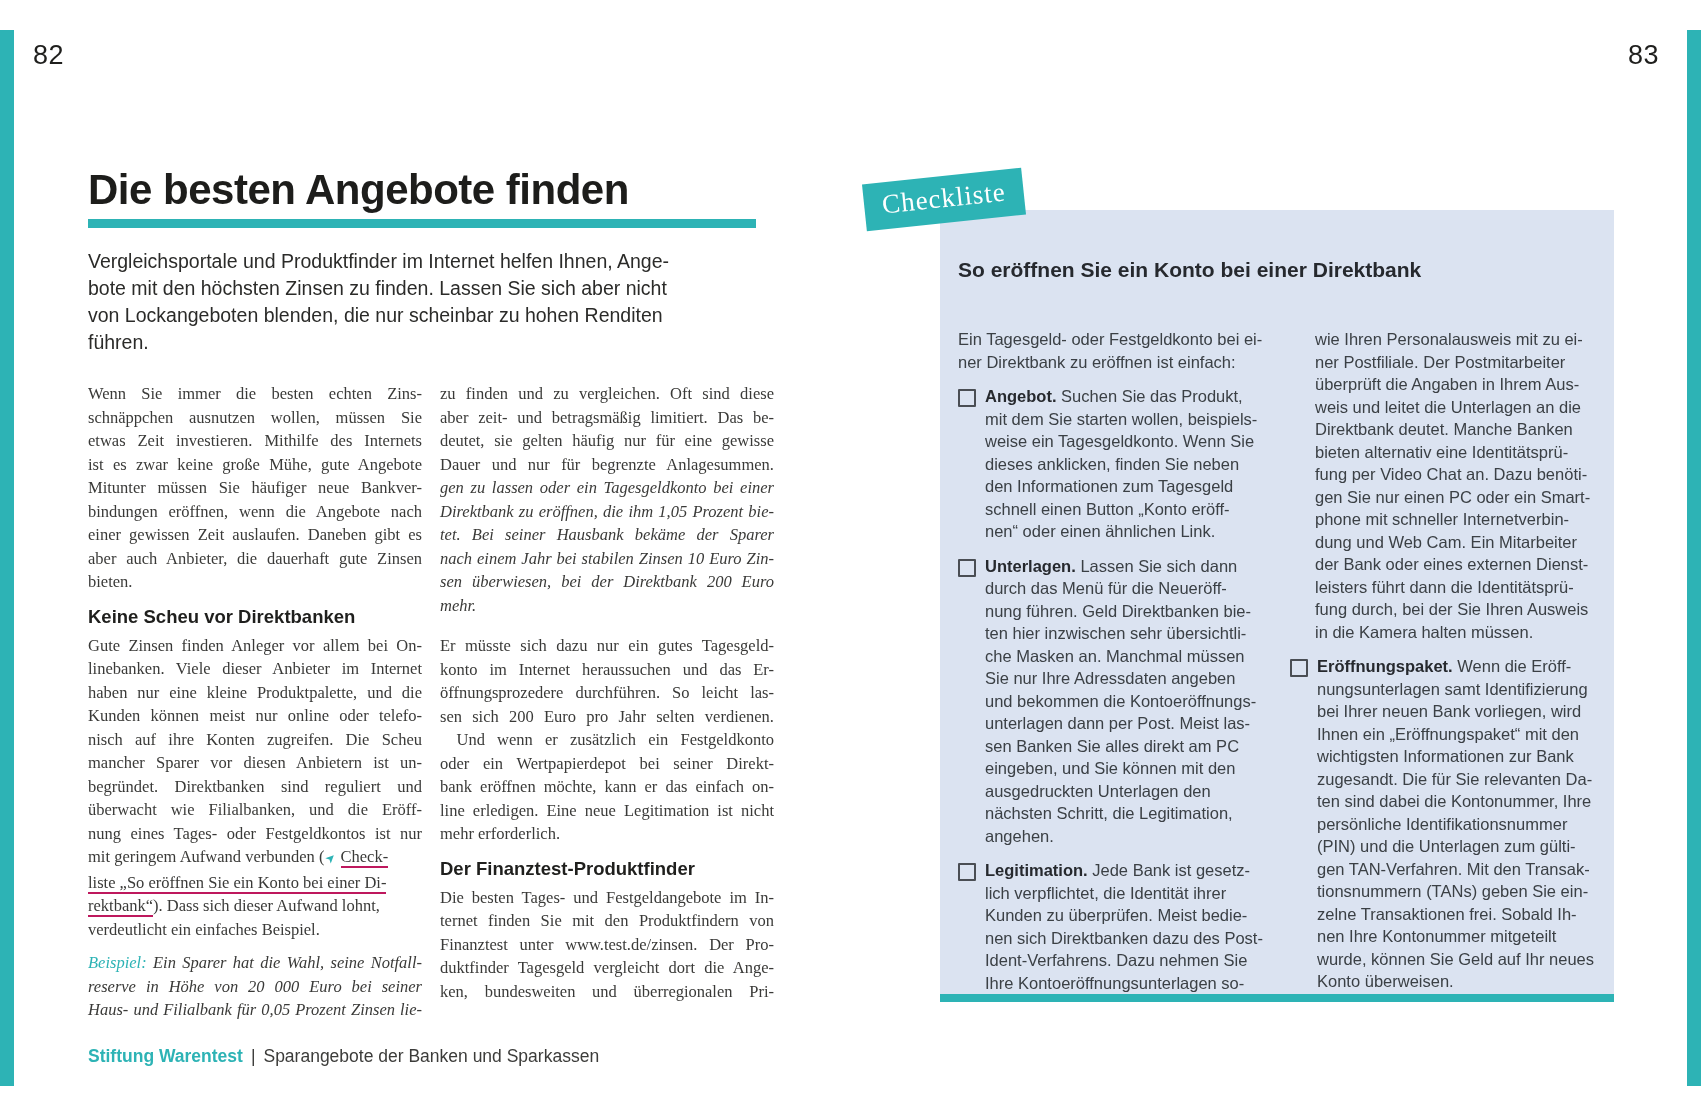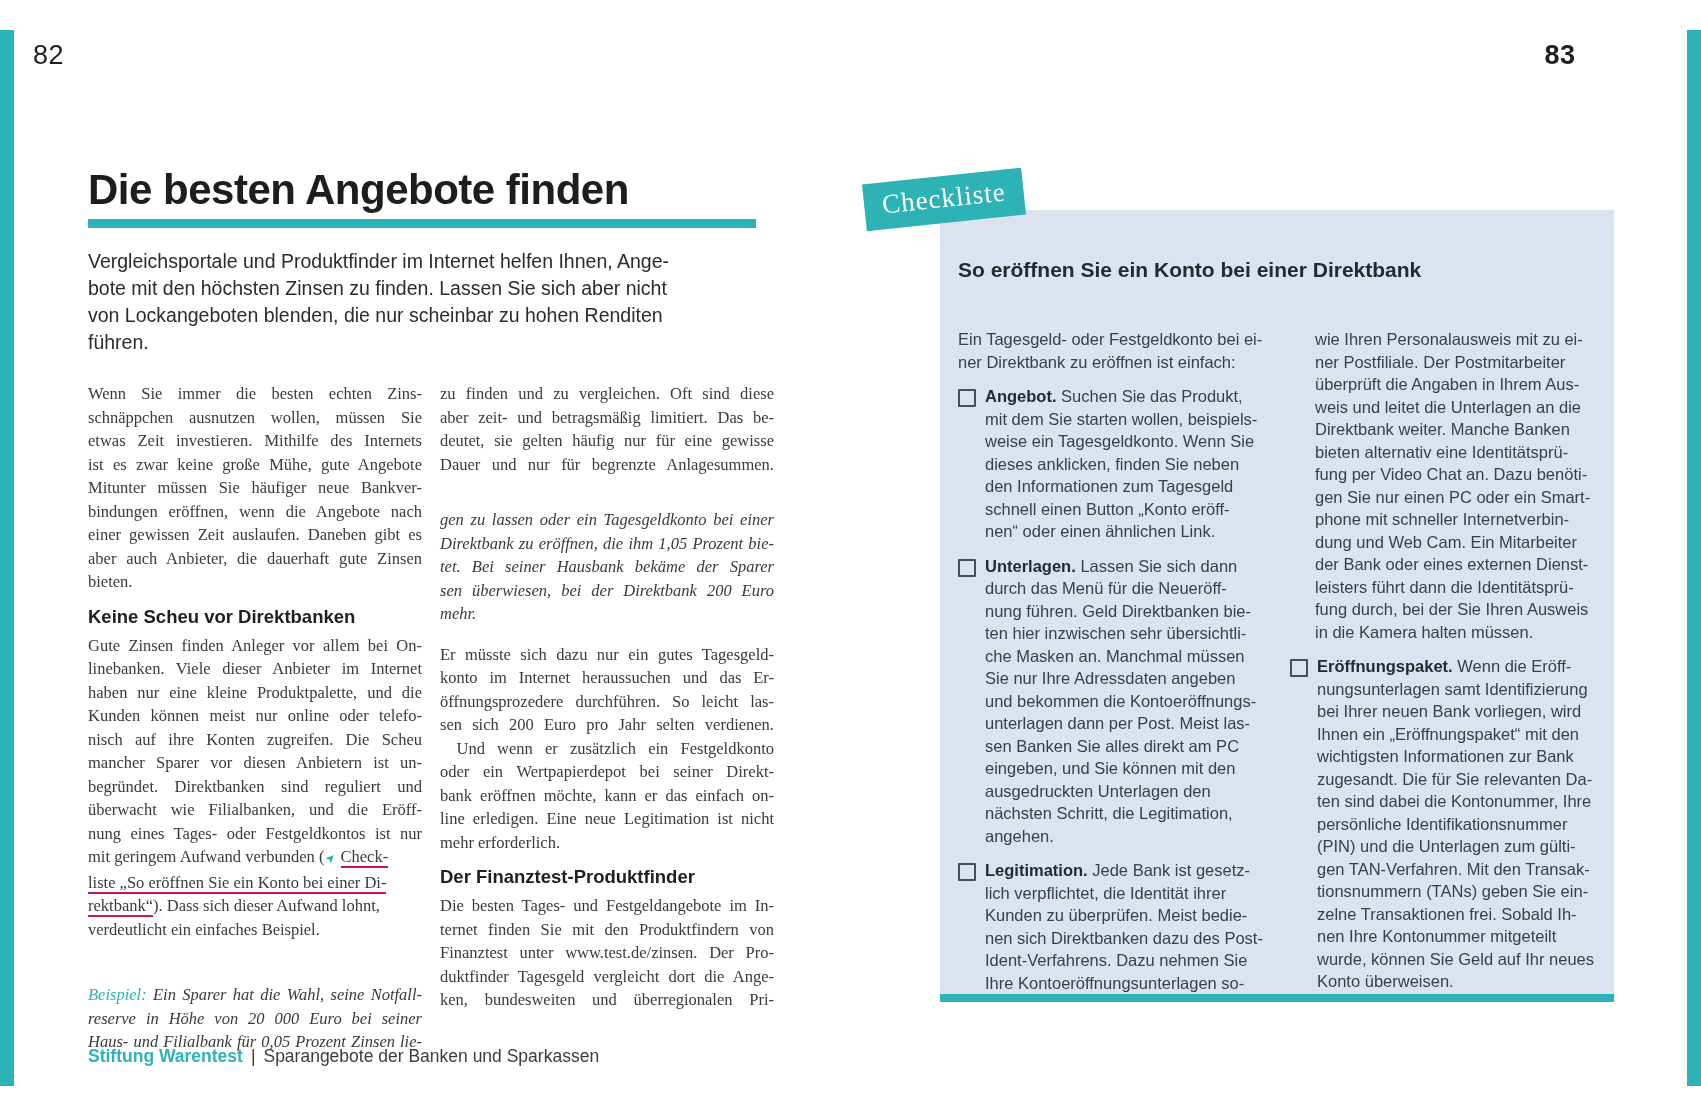--- a/index.html
+++ b/index.html
@@ -3,42 +3,42 @@
 <meta charset="utf-8">
 <style>
   html,body{margin:0;padding:0;background:#fff;}
   .page{position:relative;width:1701px;height:1108px;background:#ffffff;overflow:hidden;
         font-family:"Liberation Sans","DejaVu Sans",sans-serif;color:#3a3a38;}
   .teal-bar{position:absolute;width:14px;top:30px;height:1056px;background:#2db3b5;}
   .bar-left{left:0;}
   .bar-right{right:0;}
   .pageno{position:absolute;top:40px;font-size:27px;color:#1f1f1d;letter-spacing:.5px;}
   .pn-left{left:33px;}
-  .pn-right{left:1540px;width:40px;text-align:center;font-weight:bold;}
+  .pn-right{left:1628px;width:40px;text-align:left;}
 
   
   .headline{position:absolute;left:88px;top:166px;font-size:42px;font-weight:bold;
             color:#1d1d1b;letter-spacing:-.5px;}
   .rule{position:absolute;left:88px;top:219px;width:668px;height:9px;background:#2db3b5;}
   .standfirst{position:absolute;left:88px;top:248px;width:670px;font-size:19.5px;
               line-height:27px;color:#2b2b29;}
   .col{position:absolute;top:382px;width:334px;font-family:"Liberation Serif","DejaVu Serif",serif;
        font-size:16.5px;line-height:23.5px;color:#3a3a38;}
   .col1{left:88px;}
   .col2{left:440px;}
   .jp .ln{text-align:justify;text-align-last:justify;}
   .jp .ln.last{text-align-last:left;}
   .jp .keep-just .ln.last{text-align-last:justify;}
   .mline{white-space:nowrap;}
   h3.subhead{font-family:"Liberation Sans","DejaVu Sans",sans-serif;font-size:18.5px;
              font-weight:bold;color:#1f1f1d;margin:12px 0 6px 0;line-height:22px;}
   .ulink{border-bottom:2px solid #be185d;color:#3a3a38;cursor:pointer;}
   .arrow{display:inline-block;transform:rotate(-45deg);color:#2db3b5;font-size:12px;
          font-family:"DejaVu Sans",sans-serif;margin:0 4px 0 2px;}
-  .ital{font-style:italic;margin-top:32px;}
+  .ital{font-style:italic;}
   .bsp{color:#2db3b5;font-style:italic;}
   .gap17{height:17px;}
   .gap10{height:10px;}
 
   
   .cbox-bg{position:absolute;left:940px;top:210px;width:674px;height:784px;background:#dbe3f1;
            border-bottom:8px solid #2db3b5;}
   .ctag{position:absolute;left:864px;top:176px;background:#2db3b5;color:#fff;
         font-family:"Liberation Serif","DejaVu Serif",serif;font-size:27px;
         padding:7px 18px 9px 18px;transform:rotate(-6deg);letter-spacing:1px;}
@@ -122,20 +122,21 @@
     <div class="keep-just">
         <div class="ln">zu finden und zu vergleichen. Oft sind diese</div>
         <div class="ln">aber zeit- und betragsmäßig limitiert. Das be-</div>
         <div class="ln">deutet, sie gelten häufig nur für eine gewisse</div>
         <div class="ln last">Dauer und nur für begrenzte Anlagesummen.</div>
       </div>
     <div class="ital">
         <div class="ln">gen zu lassen oder ein Tagesgeldkonto bei einer</div>
         <div class="ln">Direktbank zu eröffnen, die ihm 1,05 Prozent bie-</div>
         <div class="ln">tet. Bei seiner Hausbank bekäme der Sparer</div>
+        <div class="ln">nach einem Jahr bei stabilen Zinsen 10 Euro Zin-</div>
         <div class="ln">sen überwiesen, bei der Direktbank 200 Euro</div>
         <div class="ln last">mehr.</div>
       </div>
     <div class="gap17"></div>
     <div>
         <div class="ln">Er müsste sich dazu nur ein gutes Tagesgeld-</div>
         <div class="ln">konto im Internet heraussuchen und das Er-</div>
         <div class="ln">öffnungsprozedere durchführen. So leicht las-</div>
         <div class="ln">sen sich 200 Euro pro Jahr selten verdienen.</div>
         <div class="ln"> Und wenn er zusätzlich ein Festgeldkonto</div>
@@ -218,21 +219,21 @@
       </div>
     </div>
   </div>
 
   <div class="ccol ccol2">
     <div class="ccont">
         <div class="ln">wie Ihren Personalausweis mit zu ei-</div>
         <div class="ln">ner Postfiliale. Der Postmitarbeiter</div>
         <div class="ln">überprüft die Angaben in Ihrem Aus-</div>
         <div class="ln">weis und leitet die Unterlagen an die</div>
-        <div class="ln">Direktbank weiter. Manche Banken</div>
+        <div class="ln">Direktbank deutet. Manche Banken</div>
         <div class="ln">bieten alternativ eine Identitätsprü-</div>
         <div class="ln">fung per Video Chat an. Dazu benöti-</div>
         <div class="ln">gen Sie nur einen PC oder ein Smart-</div>
         <div class="ln">phone mit schneller Internetverbin-</div>
         <div class="ln">dung und Web Cam. Ein Mitarbeiter</div>
         <div class="ln">der Bank oder eines externen Dienst-</div>
         <div class="ln">leisters führt dann die Identitätsprü-</div>
         <div class="ln">fung durch, bei der Sie Ihren Ausweis</div>
         <div class="ln last">in die Kamera halten müssen.</div>
       </div>

